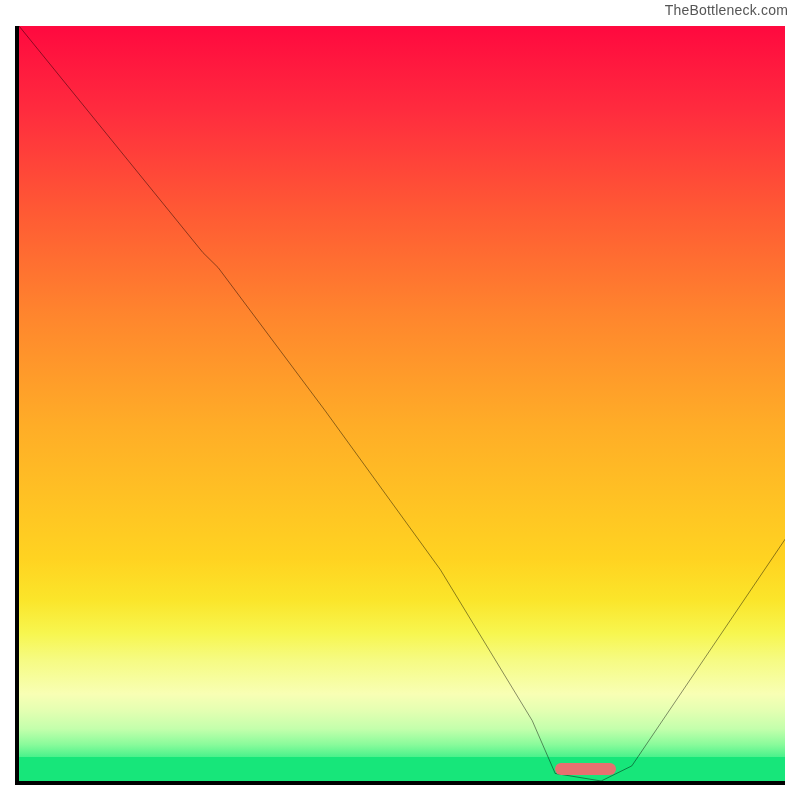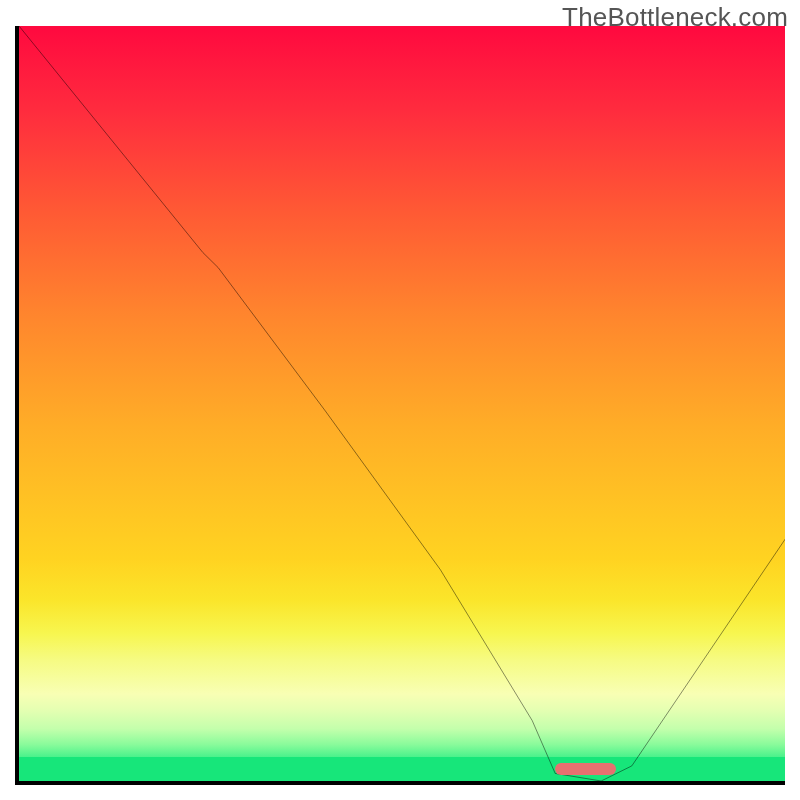--- a/index.html
+++ b/index.html
@@ -7,21 +7,21 @@
     padding: 0;
     width: 800px;
     height: 800px;
     background: #ffffff;
     font-family: Arial, Helvetica, sans-serif;
   }
   .watermark {
     position: absolute;
     top: 2px;
     right: 12px;
-    font-size: 26px;
+    font-size: 14px;
     font-weight: 500;
     color: #555555;
     letter-spacing: 0.2px;
   }
   .plot-frame {
     position: absolute;
     left: 15px;
     top: 26px;
     width: 770px;
     height: 759px;

